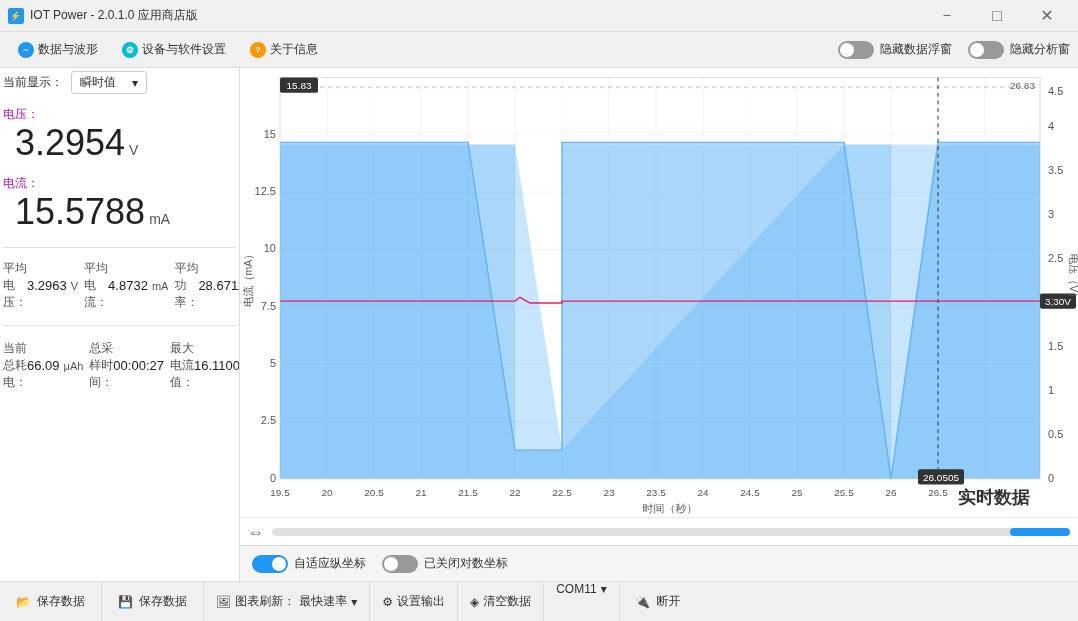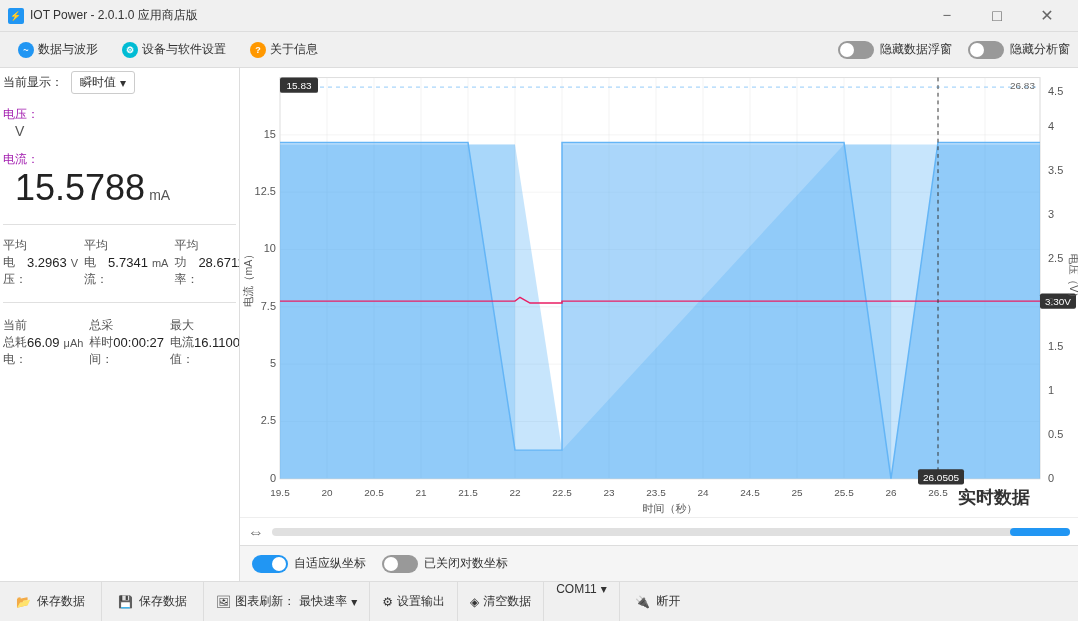--- a/index.html
+++ b/index.html
@@ -26,21 +26,21 @@
     .toggle.on { background: #2196F3; }
     .toggle::after { content: ''; position: absolute; width: 14px; height: 14px; background: white; border-radius: 50%; top: 2px; left: 2px; transition: left 0.2s; }
     .toggle.on::after { left: 20px; }
 
     
     .main { display: flex; height: calc(621px - 32px - 36px - 40px); }
 
     
     .left-panel { width: 240px; background: #fff; border-right: 1px solid #ddd; padding: 3px; display: flex; flex-direction: column; gap: 8px; overflow: hidden; }
     .display-row { display: flex; align-items: center; gap: 8px; margin-bottom: 4px; }
-    .display-select { border: 1px solid #ccc; border-radius: 3px; padding: 2px 8px; font-size: 12px; cursor: pointer; background: white; display: flex; align-items: center; gap: 4px; }
+    .display-select { border: 1px solid #ccc; border-radius: 3px; padding: 2px 8px; font-size: 12px; cursor: pointer; background: white; display: flex; align-items: center; gap: 16px; }
     
     .metric-section { margin-bottom: 4px; }
     .metric-title { font-size: 12px; color: #a21caf; margin-bottom: 0px; }
     .metric-value-row { display: flex; align-items: baseline; gap: 4px; padding-left: 12px; }
     .metric-value { font-size: 36px; font-weight: 300; color: #222; line-height: 1.1; }
     .metric-unit { font-size: 14px; color: #555; }
 
     .divider { height: 1px; background: #e0e0e0; margin: 4px 0; }
 
     .stats-grid { display: flex; flex-direction: row; gap: 6px; }
@@ -126,20 +126,21 @@
       <span>当前显示：</span>
       <div class="display-select">
         <span>瞬时值</span>
         <span>▾</span>
       </div>
     </div>
 
     <div class="metric-section">
       <div class="metric-title">电压：</div>
       <div class="metric-value-row">
+        <span class="metric-value">3.2954</span>
         <span class="metric-unit">V</span>
       </div>
     </div>
 
     <div class="metric-section">
       <div class="metric-title">电流：</div>
       <div class="metric-value-row">
         <span class="metric-value">15.5788</span>
         <span class="metric-unit">mA</span>
       </div>
@@ -151,21 +152,21 @@
       <div class="stat-row">
         <span class="stat-label">平均电压：</span>
         <div class="stat-value-group">
           <span class="stat-value">3.2963</span>
           <span class="stat-unit">V</span>
         </div>
       </div>
       <div class="stat-row">
         <span class="stat-label">平均电流：</span>
         <div class="stat-value-group">
-          <span class="stat-value">5.7341</span>
+          <span class="stat-value">4.8732</span>
           <span class="stat-unit">mA</span>
         </div>
       </div>
       <div class="stat-row">
         <span class="stat-label">平均功率：</span>
         <div class="stat-value-group">
           <span class="stat-value">28.6711</span>
           <span class="stat-unit">mW</span>
         </div>
       </div>

